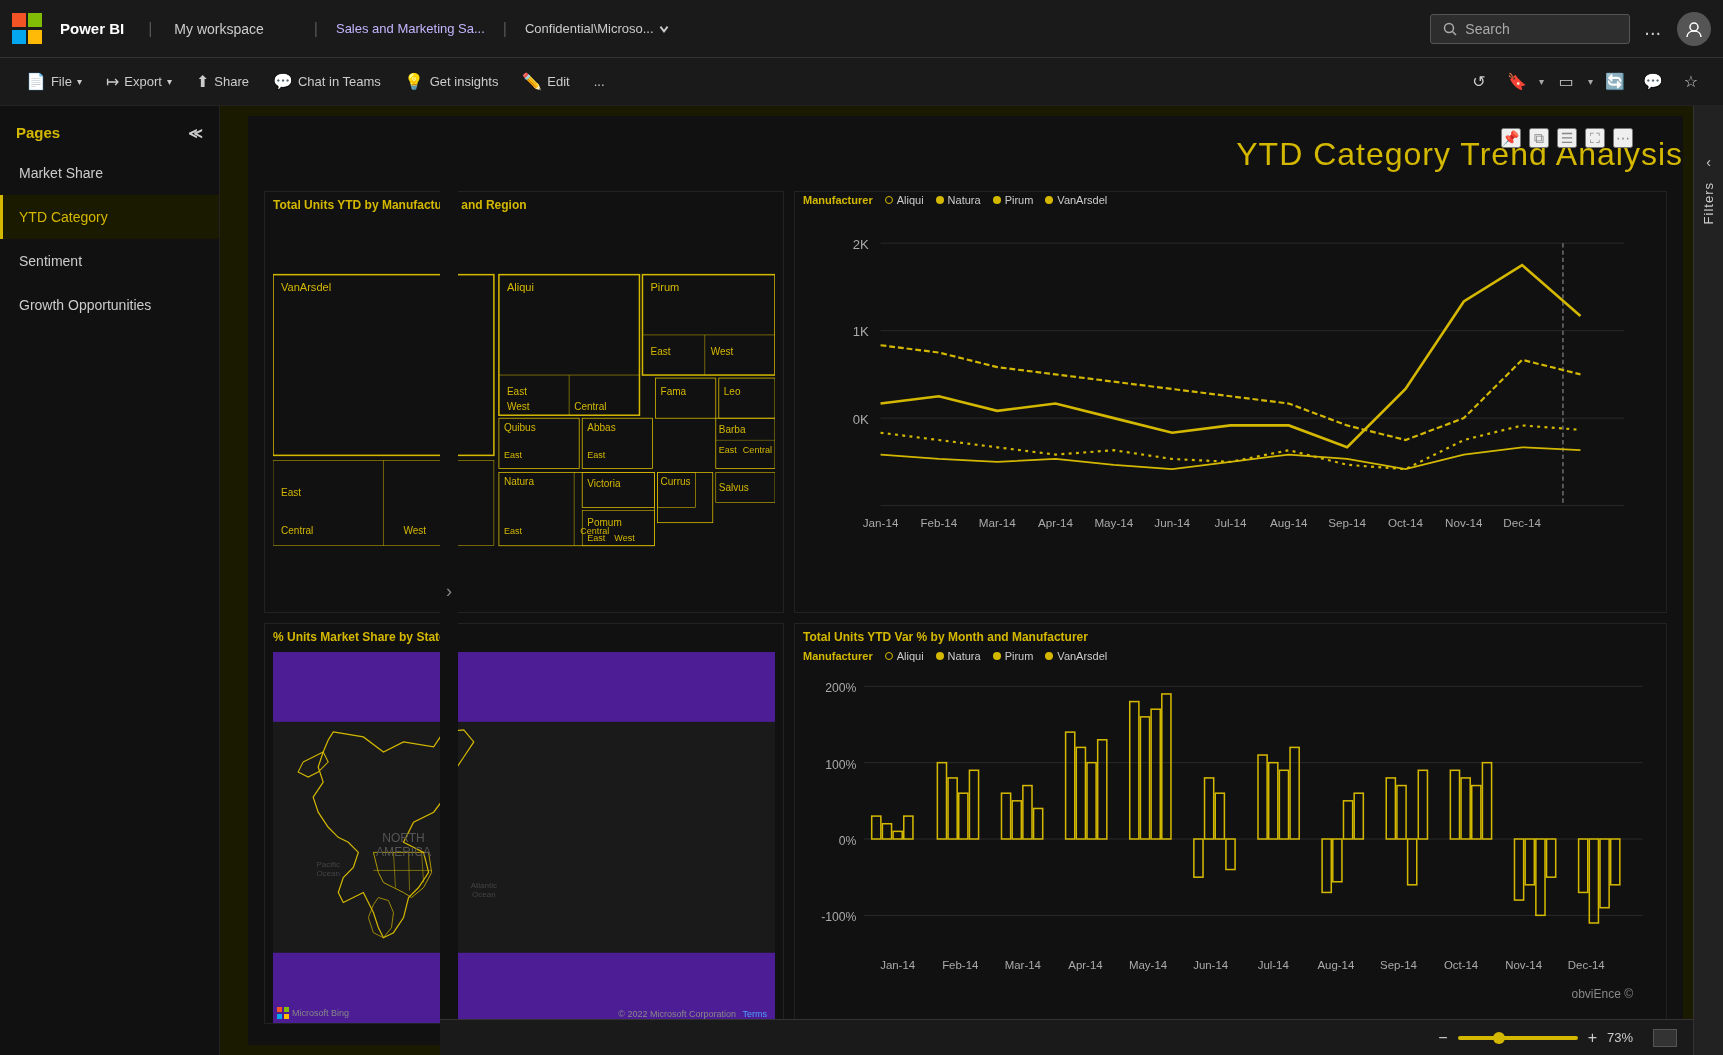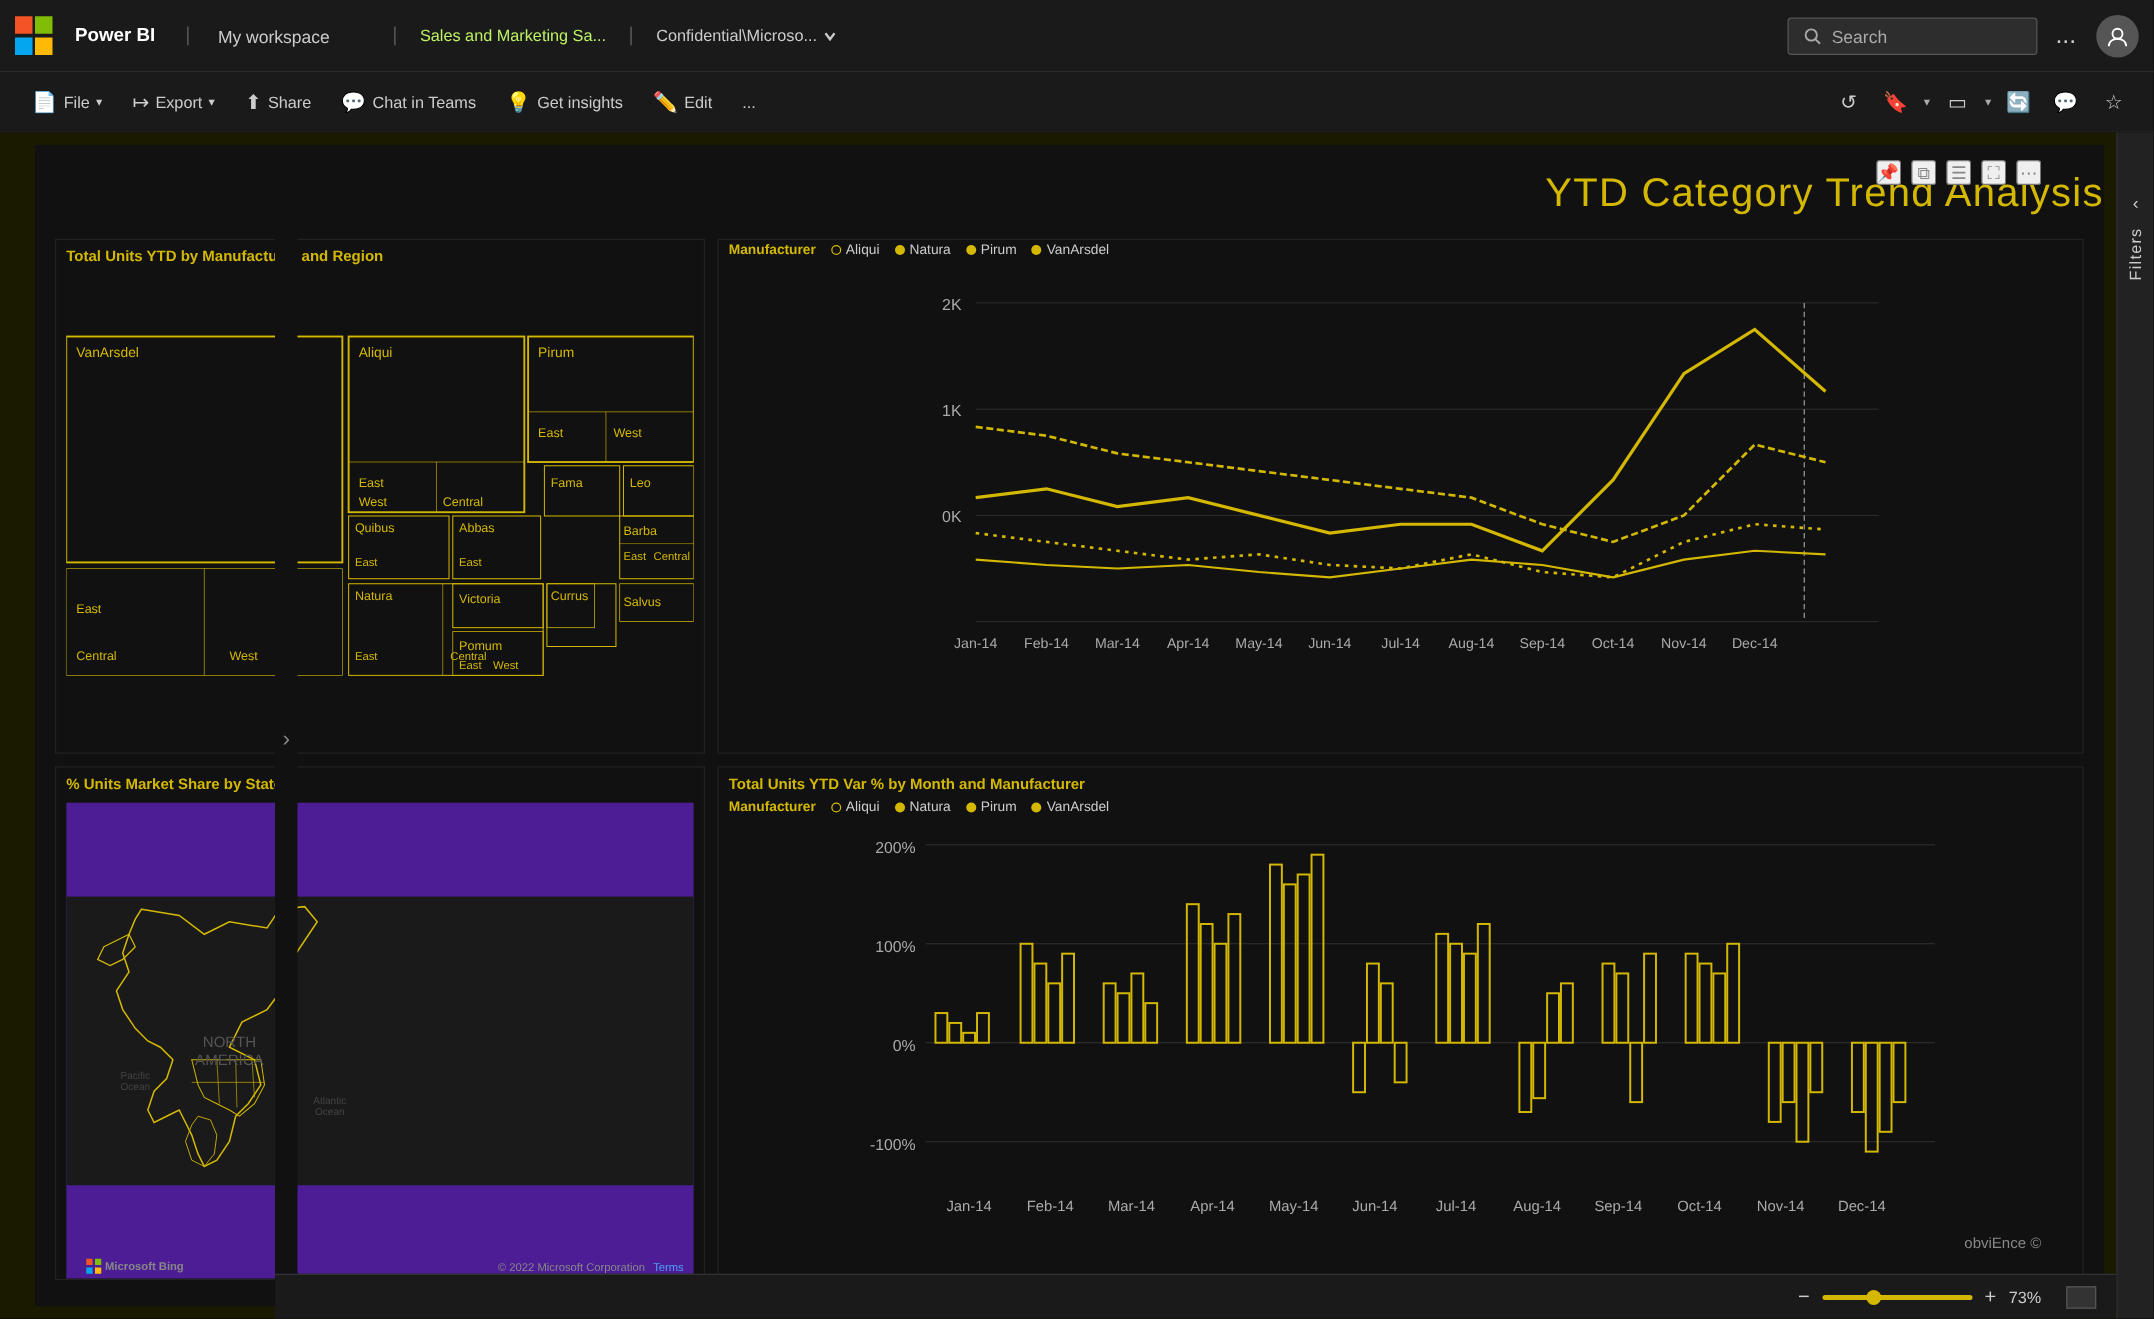--- a/index.html
+++ b/index.html
@@ -18,21 +18,21 @@
     #ms-logo { display: flex; gap: 2px; width: 32px; height: 32px; flex-shrink: 0; }
     #ms-logo .sq { width: 14px; height: 14px; }
     .sq-red { background: #F35325; }
     .sq-green { background: #81BC06; }
     .sq-blue { background: #05A6F0; }
     .sq-yellow { background: #FFBA08; }
     #ms-logo-grid { display: grid; grid-template-columns: 1fr 1fr; gap: 2px; }
     .powerbi-label { color: #fff; font-size: 15px; font-weight: 700; margin: 0 6px; }
     .workspace-label { color: #ccc; font-size: 14px; margin-left: 4px; text-align: center; }
     .separator { color: #555; margin: 0 8px; }
-    .report-title { color: #bef264; font-size: 13px; }
+    .report-title { color: #c4b5fd; font-size: 13px; }
     .sensitivity { color: #ccc; font-size: 13px; display: flex; align-items: center; gap: 4px; cursor: pointer; }
     .sensitivity svg { width: 12px; height: 12px; fill: #ccc; }
     #topbar-search {
       margin-left: auto;
       background: #2d2d2d;
       border: 1px solid #555;
       border-radius: 3px;
       padding: 6px 12px;
       color: #fff;
       font-size: 14px;
@@ -371,20 +371,38 @@
     <button class="toolbar-icon-btn" title="View">▭</button>
     <span style="font-size:10px;color:#aaa">▾</span>
     <button class="toolbar-icon-btn" title="Refresh">🔄</button>
     <button class="toolbar-icon-btn" title="Comment">💬</button>
     <button class="toolbar-icon-btn" title="Favorite">☆</button>
   </div>
 </div>
 
 <div id="main-layout">
 
+  <div id="sidebar">
+    <div id="pages-header">
+      <span>Pages</span>
+      <span class="pages-collapse">≪</span>
+    </div>
+    <div class="sidebar-item">
+      <span>Market Share</span>
+    </div>
+    <div class="sidebar-item active">
+      <span>YTD Category</span>
+    </div>
+    <div class="sidebar-item">
+      <span>Sentiment</span>
+    </div>
+    <div class="sidebar-item">
+      <span>Growth Opportunities</span>
+    </div>
+  </div>
 
   <div id="canvas-area">
 
     <div id="left-edge">
       <span class="page-arrow">›</span>
     </div>
 
     <div id="report-canvas" style="margin-left:28px">
 
       <h1 class="report-page-title">YTD Category Trend Analysis</h1>
@@ -552,21 +570,21 @@
                 <path d="M105,175 L115,178 L120,190 L118,205 L110,215 L100,210 L95,195 L100,182 Z" fill="none" stroke="#d4b800" stroke-width="0.7"></path>
 
                 <text x="130" y="120" fill="#555" font-size="12" text-anchor="middle">NORTH</text>
                 <text x="130" y="134" fill="#555" font-size="12" text-anchor="middle">AMERICA</text>
                 <text x="55" y="145" fill="#444" font-size="8" text-anchor="middle">Pacific</text>
                 <text x="55" y="154" fill="#444" font-size="8" text-anchor="middle">Ocean</text>
                 <text x="210" y="165" fill="#444" font-size="8" text-anchor="middle">Atlantic</text>
                 <text x="210" y="174" fill="#444" font-size="8" text-anchor="middle">Ocean</text>
               </svg>
               
-              <div style="position:absolute;bottom:4px;left:16px;font-size:9px;color:#888;font-weight:bold;">
+              <div style="position:absolute;bottom:4px;left:4px;font-size:9px;color:#888;">
                 <span style="display:inline-flex;align-items:center;gap:3px;">
                   <span style="display:inline-grid;grid-template-columns:1fr 1fr;gap:1px;width:12px;height:12px;">
                     <span style="background:#f35325;width:5px;height:5px;"></span>
                     <span style="background:#81bc06;width:5px;height:5px;"></span>
                     <span style="background:#05a6f0;width:5px;height:5px;"></span>
                     <span style="background:#ffba08;width:5px;height:5px;"></span>
                   </span>
                   <span>Microsoft Bing</span>
                 </span>
               </div>

